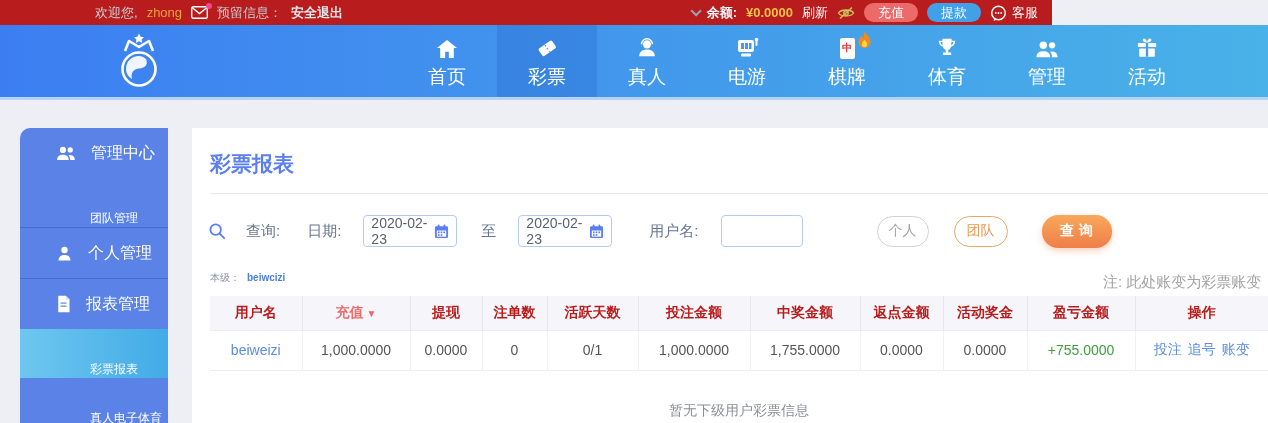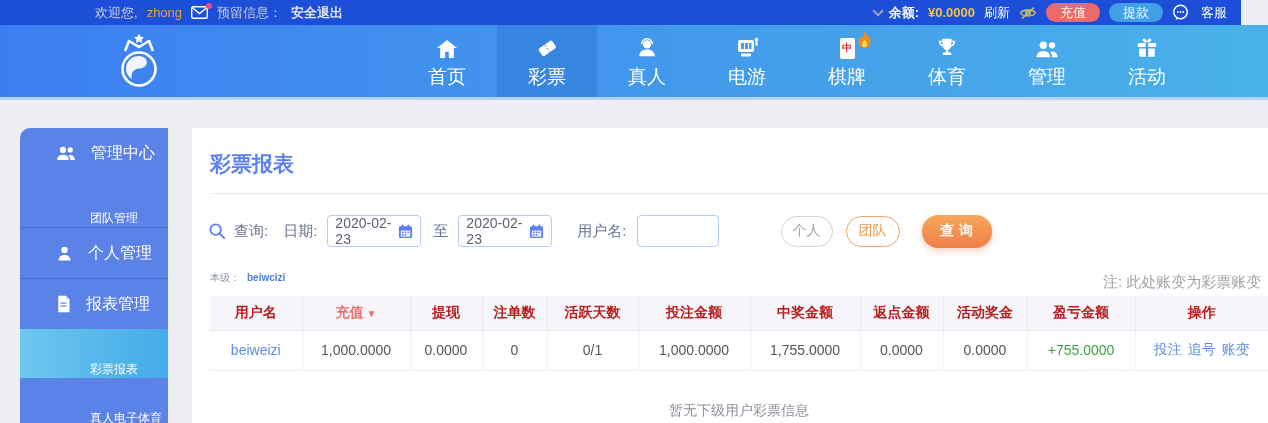--- a/index.html
+++ b/index.html
@@ -2,38 +2,38 @@
 <html><head>
 <meta charset="utf-8">
 <style>
   * { margin:0; padding:0; box-sizing:border-box; }
   html,body { width:1268px; height:423px; }
   body {
     position:relative; overflow:hidden; background:#edeff4;
     font-family:"Liberation Sans","DejaVu Sans",sans-serif;
   }
   
-  .topbar { position:absolute; top:0; left:0; width:1241px; height:25px;
-    background:#1d4ed8; display:flex; align-items:center; font-size:13px; color:#c9ced8; }
+  .topbar { position:absolute; top:0; left:0; width:1052px; height:25px;
+    background:#b91c1c; display:flex; align-items:center; font-size:13px; color:#c9ced8; }
   .topbar .tleft { display:flex; align-items:center; gap:9px; margin-left:95px; }
   .topbar .tright { margin-left:auto; display:flex; align-items:center; gap:9px; margin-right:14px; }
   .uname { color:#e8a33d; }
   .logout { color:#e4e8ef; font-weight:bold; cursor:pointer; }
   .mail-wrap { position:relative; display:flex; cursor:pointer; }
   .mail-dot { position:absolute; top:-3px; right:-4px; width:6px; height:6px; border-radius:50%; background:#f4478a; }
   .chev { width:8px; height:8px; border-right:2px solid #9aa2b1; border-bottom:2px solid #9aa2b1;
     transform:rotate(45deg) translateY(-3px); display:inline-block; }
   .bal-label { color:#f5f6f8; font-weight:bold; }
   .bal-value { color:#f0c14b; font-weight:bold; }
   .refresh { color:#fff; cursor:pointer; }
   .pill { height:19px; line-height:19px; padding:0 14px; border-radius:10px; color:#fff;
     font-size:13px; cursor:pointer; border:none; display:inline-block; }
   .pill.recharge { background:#ec6a6a; }
   .pill.withdraw { background:#41a0e8; }
-  .service { display:flex; align-items:flex-start; gap:12px; color:#fff; cursor:pointer; }
+  .service { display:flex; align-items:flex-end; gap:5px; color:#fff; cursor:pointer; }
 
   
   .navbar { position:absolute; top:25px; left:0; width:1268px; height:75px;
     background:linear-gradient(90deg,#3c7ef2 0%,#44a0ea 65%,#49b2e8 100%);
     border-bottom:3px solid #b3d4f6; }
   .brand { position:absolute; left:112px; top:7px; display:flex; align-items:center; gap:6px; cursor:pointer; }
   .brand-text { font-size:40px; font-weight:bold; color:#fff; letter-spacing:2px; }
   .nav-items { position:absolute; left:397px; top:0; height:72px; display:flex; }
   .nav-item { width:100px; height:72px; display:flex; flex-direction:column; align-items:center;
     justify-content:center; color:#fff; cursor:pointer; }
@@ -52,21 +52,21 @@
   .side-sub { height:49px; display:flex; align-items:flex-end; padding-left:70px; font-size:12px; cursor:pointer; }
   .side-sub.active { background:linear-gradient(90deg,#6ec7ef,#42abe7); }
   .side-divider { height:1px; background:rgba(35,70,165,0.35); }
 
   
   .card { position:absolute; left:192px; top:128px; width:1076px; height:295px; background:#fff; }
   .page-title { position:absolute; left:210px; top:150px; font-size:21px; font-weight:bold; color:#5b7ff0; }
   .title-underline { position:absolute; left:210px; top:193px; width:1058px; height:1px; background:#e9e9ef; }
 
   .search-row { position:absolute; left:208px; top:214px; height:34px; display:flex;
-    align-items:center; font-size:15px; color:#6a7591; }
+    align-items:center; font-size:15px; color:#6a7591;gap:12px; }
   .lbl { margin-left:8px; }
   .datebox { margin-left:10px; width:94px; height:32px; border:1px solid #b5ccf0; border-radius:4px;
     display:flex; align-items:center; padding:0 7px; color:#5a6170; font-size:14px; cursor:pointer; background:#fff; }
   .datebox .dval { flex:1; }
   .txtinput { margin-left:10px; width:82px; height:32px; border:1px solid #b5ccf0; border-radius:4px;
     font-size:14px; padding:0 6px; color:#555; outline:none; }
   .rbtn { height:31px; border-radius:16px; background:#fff; font-size:14px; cursor:pointer;
     display:flex; align-items:center; justify-content:center; }
   .rbtn.personal { margin-left:62px; width:52px; border:1px solid #d2d2d2; color:#a3a3a3; }
   .rbtn.team { margin-left:13px; width:54px; border:1px solid #eca766; color:#e69a50; }

